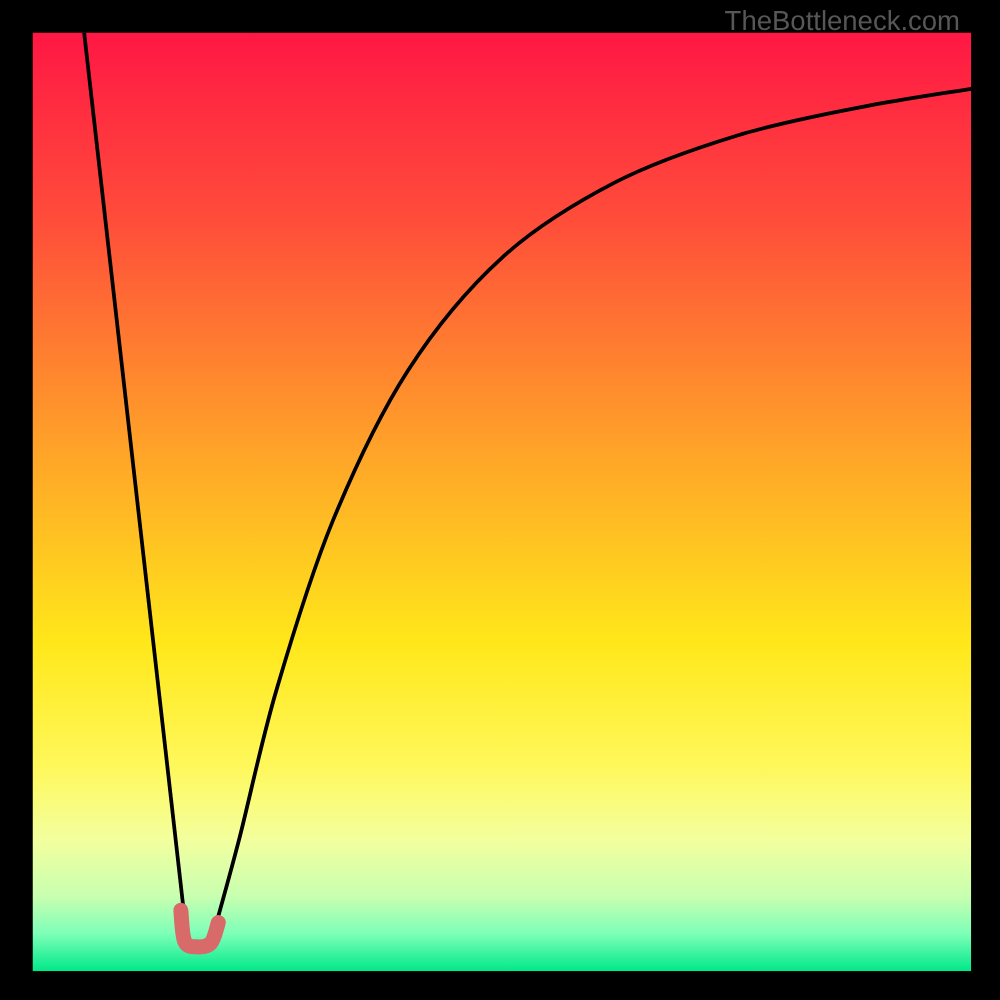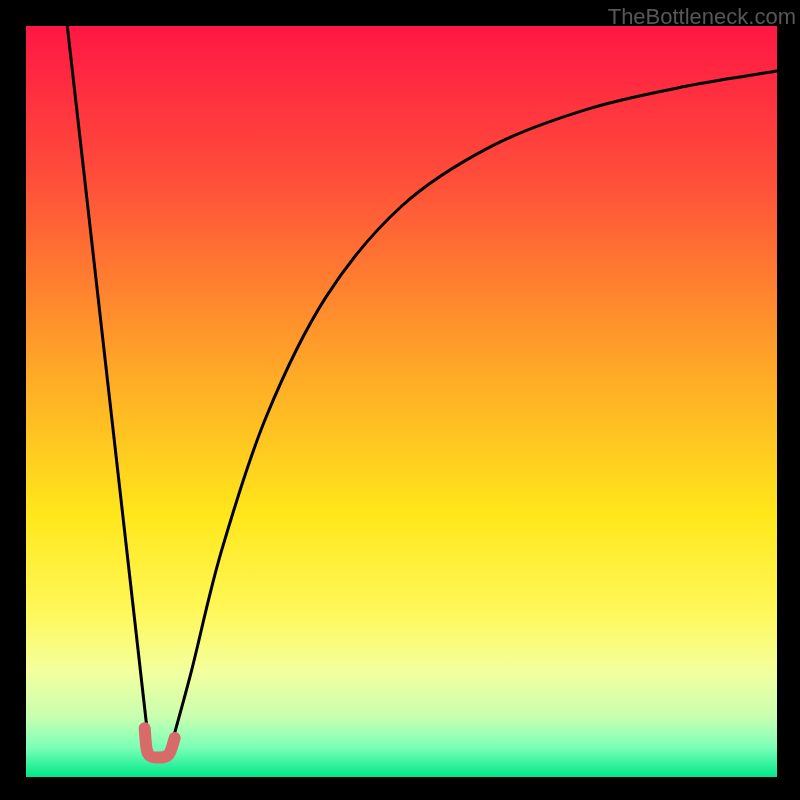--- a/index.html
+++ b/index.html
@@ -6,21 +6,21 @@
   body {
     width: 800px;
     height: 800px;
     background: #000;
     position: relative;
     font-family: Arial, sans-serif;
   }
   .watermark {
     position: absolute;
     top: 4px;
-    right: 4px;
+    right: 32px;
     color: #575757;
     font-size: 22px;
     font-weight: 500;
     z-index: 10;
   }
   .plot-area {
     position: absolute;
     left: 26px;
     top: 26px;
     width: 751px;

